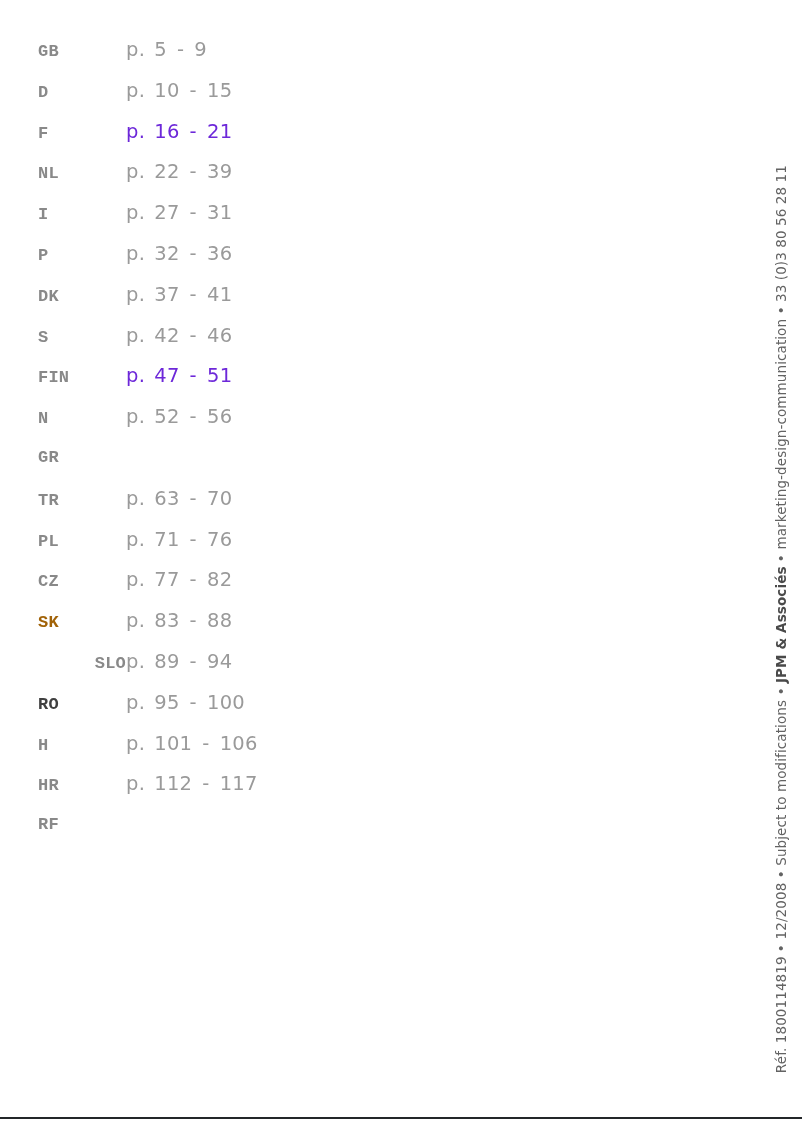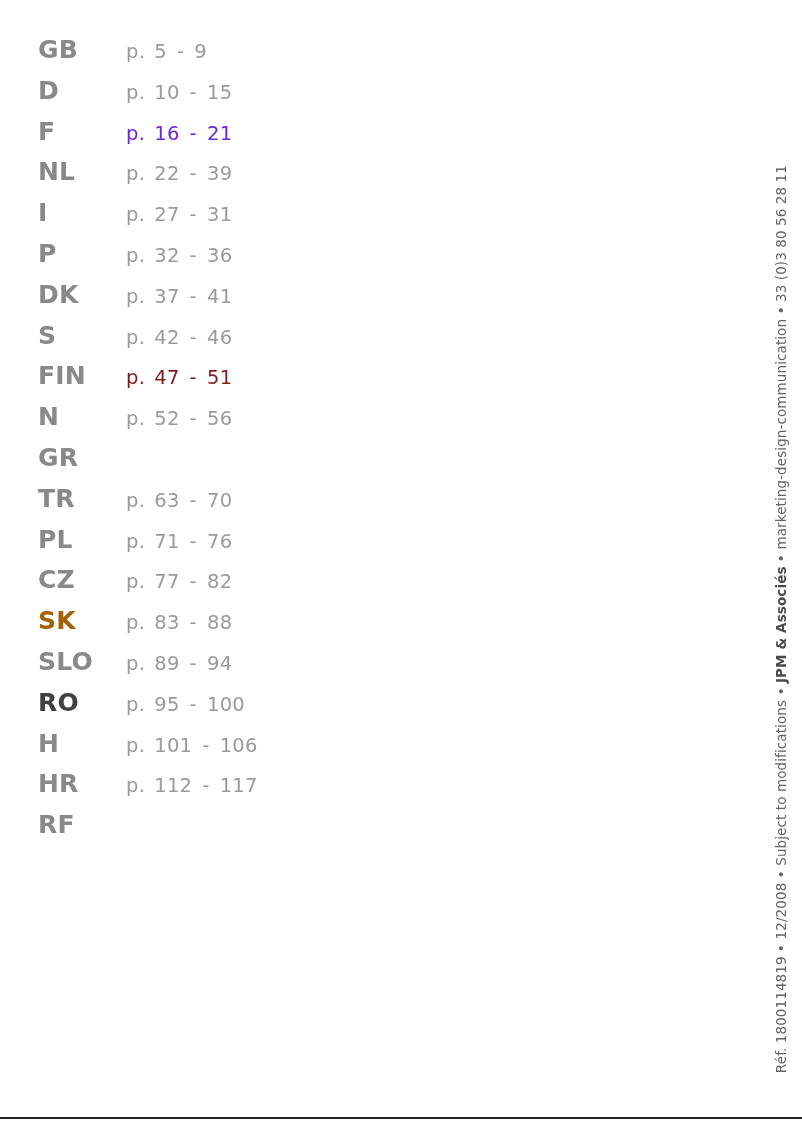--- a/index.html
+++ b/index.html
@@ -30,24 +30,25 @@
   .toc-row {
     display: flex;
     align-items: baseline;
     height: 40.8px;
     line-height: 40.8px;
     white-space: nowrap;
   }
   .toc-code {
     flex: 0 0 auto;
     width: 88px;
-    font-size: 25px;
+    font-size: 17px;
     font-weight: bold;
     color: #898989;
     letter-spacing: 0.2px;
+    font-family: Liberation Mono, monospace;
   }
   .toc-pages {
     flex: 0 0 auto;
     font-size: 19.5px;
     font-weight: normal;
     color: #9a9a9a;
     letter-spacing: 0.3px;
   }
   .toc-prefix {
     display: inline-block;
@@ -130,21 +131,21 @@
       <div class="toc-row">
         <span class="toc-code" style="color: rgb(137, 137, 137);">DK</span>
         <span class="toc-pages" style="color: rgb(154, 154, 154);"><span class="toc-prefix">p.</span><span class="toc-from">37</span><span class="toc-dash">-</span><span class="toc-to">41</span></span>
       </div>
       <div class="toc-row">
         <span class="toc-code" style="color: rgb(137, 137, 137);">S</span>
         <span class="toc-pages" style="color: rgb(154, 154, 154);"><span class="toc-prefix">p.</span><span class="toc-from">42</span><span class="toc-dash">-</span><span class="toc-to">46</span></span>
       </div>
       <div class="toc-row">
         <span class="toc-code" style="color: rgb(137, 137, 137);">FIN</span>
-        <span class="toc-pages" style="color: #7f1d1d;"><span class="toc-prefix">p.</span><span class="toc-from">47</span><span class="toc-dash">-</span><span class="toc-to">51</span></span>
+        <span class="toc-pages" style="color: #6d28d9;"><span class="toc-prefix">p.</span><span class="toc-from">47</span><span class="toc-dash">-</span><span class="toc-to">51</span></span>
       </div>
       <div class="toc-row">
         <span class="toc-code" style="color: rgb(137, 137, 137);">N</span>
         <span class="toc-pages" style="color: rgb(154, 154, 154);"><span class="toc-prefix">p.</span><span class="toc-from">52</span><span class="toc-dash">-</span><span class="toc-to">56</span></span>
       </div>
       <div class="toc-row">
         <span class="toc-code" style="color: rgb(137, 137, 137);">GR</span>
       </div>
       <div class="toc-row">
         <span class="toc-code" style="color: rgb(137, 137, 137);">TR</span>
@@ -156,21 +157,21 @@
       </div>
       <div class="toc-row">
         <span class="toc-code" style="color: rgb(137, 137, 137);">CZ</span>
         <span class="toc-pages" style="color: rgb(154, 154, 154);"><span class="toc-prefix">p.</span><span class="toc-from">77</span><span class="toc-dash">-</span><span class="toc-to">82</span></span>
       </div>
       <div class="toc-row">
         <span class="toc-code" style="color: #a16207;">SK</span>
         <span class="toc-pages" style="color: rgb(154, 154, 154);"><span class="toc-prefix">p.</span><span class="toc-from">83</span><span class="toc-dash">-</span><span class="toc-to">88</span></span>
       </div>
       <div class="toc-row">
-        <span class="toc-code" style="color: rgb(137, 137, 137);">SLO</span>
+        <span class="toc-code" style="color: rgb(137, 137, 137); text-align: right;">SLO</span>
         <span class="toc-pages" style="color: rgb(154, 154, 154);"><span class="toc-prefix">p.</span><span class="toc-from">89</span><span class="toc-dash">-</span><span class="toc-to">94</span></span>
       </div>
       <div class="toc-row">
         <span class="toc-code" style="color: #404040;">RO</span>
         <span class="toc-pages" style="color: rgb(154, 154, 154);"><span class="toc-prefix">p.</span><span class="toc-from">95</span><span class="toc-dash">-</span><span class="toc-to">100</span></span>
       </div>
       <div class="toc-row">
         <span class="toc-code" style="color: rgb(137, 137, 137);">H</span>
         <span class="toc-pages" style="color: rgb(154, 154, 154);"><span class="toc-prefix">p.</span><span class="toc-from">101</span><span class="toc-dash">-</span><span class="toc-to">106</span></span>
       </div>

